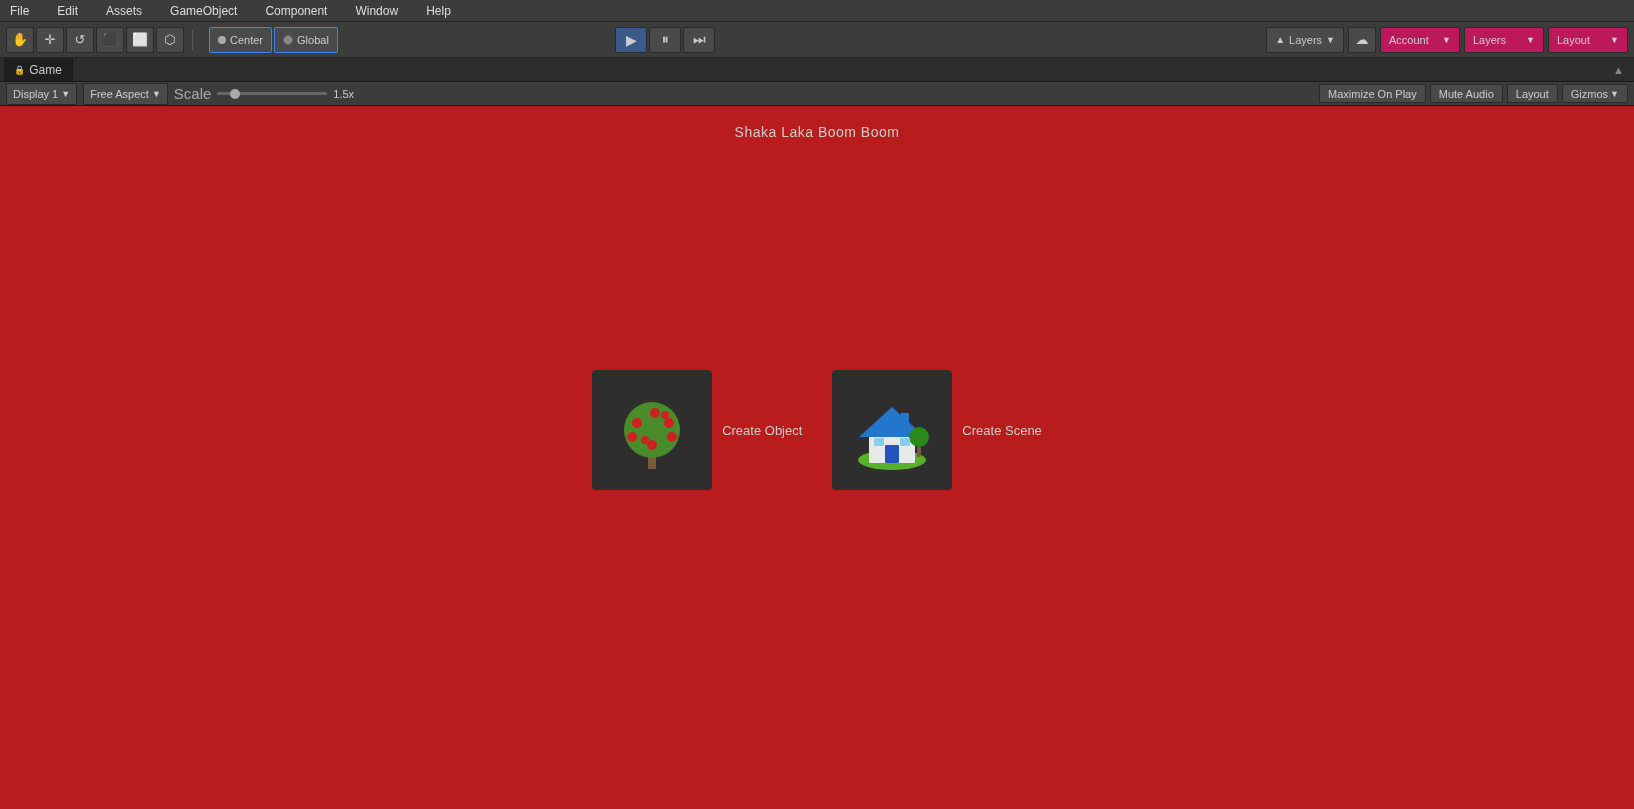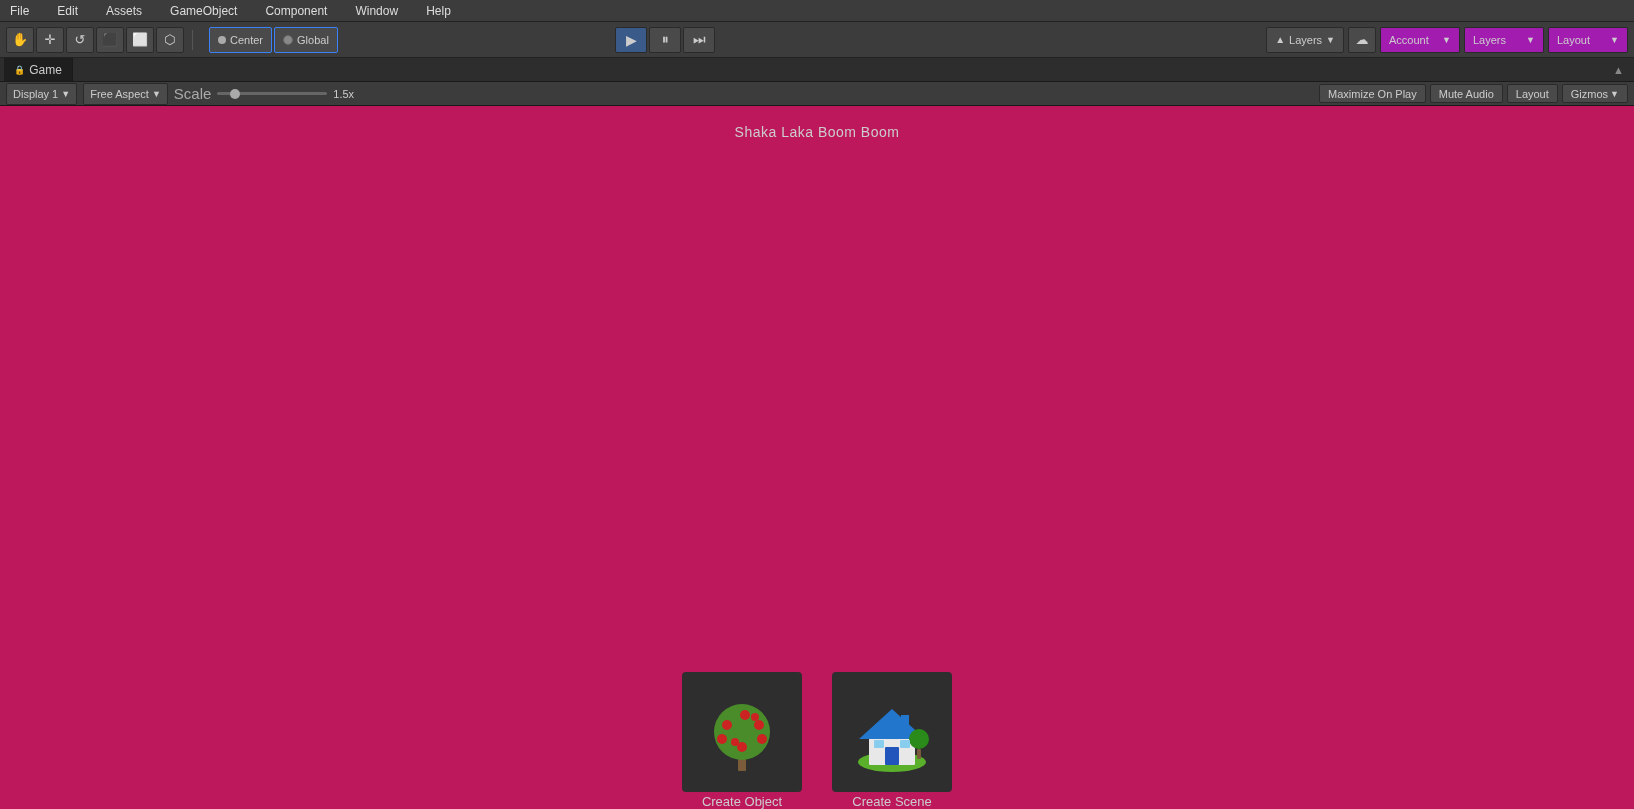--- a/index.html
+++ b/index.html
@@ -150,21 +150,21 @@
       border-radius: 2px;
       cursor: pointer;
       color: #ccc;
       font-size: 13px;
     }
     .dropdown-btn {
       display: flex;
       align-items: center;
       gap: 4px;
       padding: 2px 8px;
-      background: #a21caf;
+      background: #be185d;
       border: 1px solid #2a2a2a;
       border-radius: 2px;
       cursor: pointer;
       color: #ccc;
       font-size: 11px;
       height: 26px;
       min-width: 80px;
       justify-content: flex-end;
     }
     .dropdown-arrow { font-size: 9px; margin-left: auto; }
@@ -267,48 +267,46 @@
     .gizmos-btn {
       display: flex;
       align-items: center;
       gap: 2px;
     }
 
     
     #game-area {
       width: 100%;
       height: calc(809px - 22px - 36px - 24px - 24px);
-      background: #be185d;
+      background: #b91c1c;
       position: relative;
       display: flex;
       flex-direction: column;
       align-items: center;
-      justify-content: space-between;
     }
 
     .game-title {
       margin-top: 18px;
       color: #ccc;
       font-size: 14px;
       letter-spacing: 0.5px;
     }
 
     
     .icons-row {
       display: flex;
       align-items: flex-start;
       gap: 30px;
       margin-top: 230px;
     }
 
     .icon-item {
       display: flex;
-      flex-direction: column;
-      align-items: center;
-      gap: 2px;
+      align-items: center;
+      gap: 10px;
       cursor: pointer;
     }
 
     .icon-box {
       width: 120px;
       height: 120px;
       background: #2e2e2e;
       border-radius: 4px;
       display: flex;
       align-items: center;

